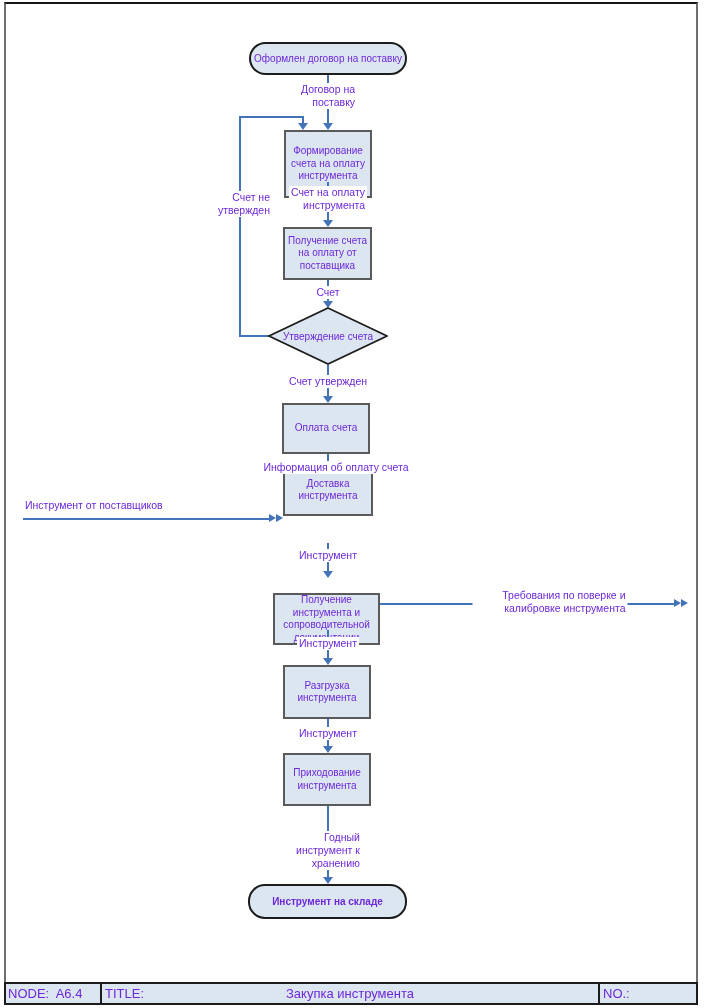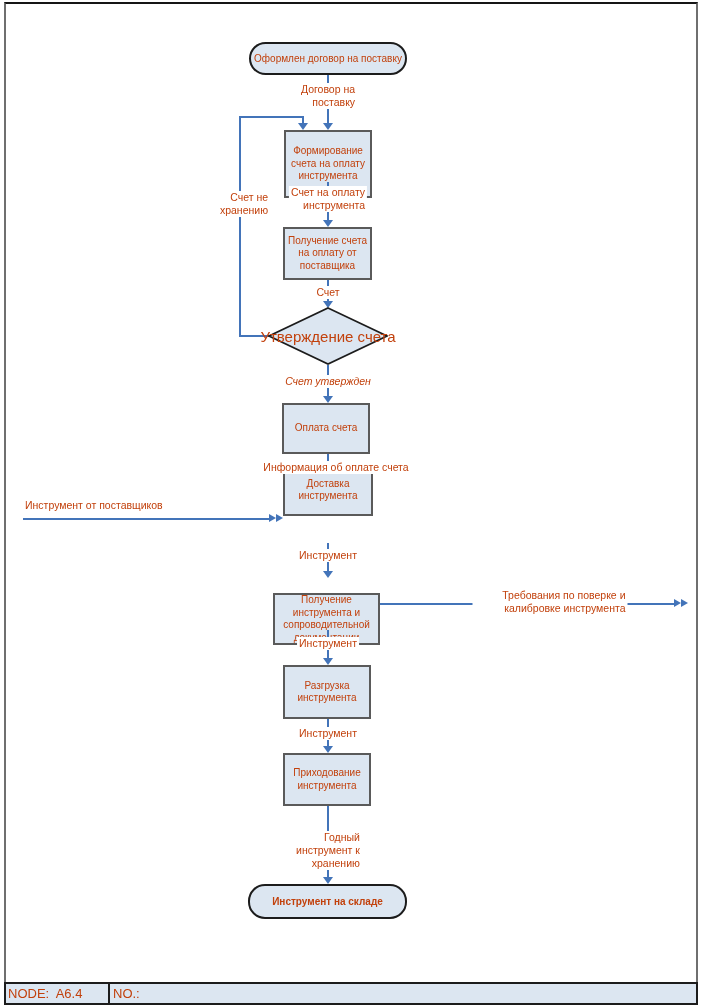--- a/index.html
+++ b/index.html
@@ -1,17 +1,17 @@
 <!DOCTYPE html>
 <html><head>
 <meta charset="utf-8">
 <style>
   html,body{margin:0;padding:0;background:#fff;}
   .stage{position:relative;width:705px;height:1008px;background:#ffffff;
-         font-family:"Liberation Sans",sans-serif;color:#c2410c;overflow:hidden;}
+         font-family:"Liberation Sans",sans-serif;color:#6d28d9;overflow:hidden;}
   .frame{position:absolute;left:4px;top:2px;width:694px;height:1003px;
          border:2px solid #6f6f6f;border-top-color:#151515;border-bottom-color:#151515;
          box-sizing:border-box;}
   
   .vline,.hline{position:absolute;background:#4374b9;}
   .vline{width:2px;}
   .hline{height:2px;}
   .ah-d{position:absolute;width:0;height:0;
         border-left:5px solid transparent;border-right:5px solid transparent;
         border-top:7px solid #4374b9;}
@@ -21,30 +21,30 @@
   
   .pbox{position:absolute;background:#dce6f1;border:2px solid #5a5a5a;box-sizing:border-box;
         display:flex;align-items:center;justify-content:center;text-align:center;
         font-size:10px;line-height:1.25;white-space:pre-line;}
   .term{position:absolute;background:#dce6f1;border:2px solid #1c1c1c;border-radius:17px;
         box-sizing:border-box;display:flex;align-items:center;justify-content:center;
         font-size:10px;white-space:nowrap;}
   .dwrap{position:absolute;left:268px;top:307px;width:120px;height:58px;}
   .dtext{position:absolute;left:268px;top:307px;width:120px;height:58px;
          display:flex;align-items:center;justify-content:center;
-         font-size:15px;white-space:nowrap;}
+         font-size:10px;white-space:nowrap;}
   
   .elabel{position:absolute;font-size:10.5px;line-height:1.25;text-align:right;
           white-space:pre-line;background:#ffffff;transform:translateX(-50%);padding:0 2px;}
   .elabel.noshift{transform:none;text-align:center;padding:0;}
   
   .footer{position:absolute;left:4px;top:982px;width:694px;height:23px;background:#dce6f1;
           border:2px solid #1c1c1c;box-sizing:border-box;display:flex;font-size:13px;}
   .fcell{display:flex;align-items:center;white-space:pre;box-sizing:border-box;height:100%;}
-  .fc1{width:104px;border-right:2px solid #1c1c1c;padding-left:2px;}
+  .fc1{width:96px;border-right:2px solid #1c1c1c;padding-left:2px;}
   .fc2{width:498px;border-right:2px solid #1c1c1c;position:relative;justify-content:center;}
   .fc2 .tlabel{position:absolute;left:3px;top:0;height:100%;display:flex;align-items:center;}
   .fc3{flex:1;padding-left:3px;}
 </style>
 </head>
 <body>
 
 <div class="stage">
   <div class="frame"></div>
 
@@ -141,33 +141,37 @@
   <div class="term" style="left:248px;top:884px;width:159px;height:35px;font-weight:bold;">
     <span>Инструмент на складе</span>
   </div>
 
   <div class="elabel" style="left:328px;top:83px;">Договор на
 поставку</div>
   <div class="elabel" style="left:328px;top:186px;">Счет на оплату
 инструмента</div>
   <div class="elabel" style="left:328px;top:286px;">Счет</div>
   <div class="elabel" style="left:244px;top:191px;">Счет не
-хранению</div>
-  <div class="elabel" style="left:328px;top:375px;font-style:italic;">Счет утвержден</div>
-  <div class="elabel" style="left:336px;top:461px;">Информация об оплате счета</div>
+утвержден</div>
+  <div class="elabel" style="left:328px;top:375px;">Счет утвержден</div>
+  <div class="elabel" style="left:336px;top:461px;">Информация об оплату счета</div>
   <div class="elabel noshift" style="left:25px;top:499px;">Инструмент от поставщиков</div>
   <div class="elabel" style="left:328px;top:549px;">Инструмент</div>
   <div class="elabel" style="left:550px;top:589px;">Требования по поверке и калибровке инструмента</div>
   <div class="elabel" style="left:328px;top:637px;">Инструмент</div>
   <div class="elabel" style="left:328px;top:727px;">Инструмент</div>
   <div class="elabel" style="left:328px;top:831px;">Годный
 инструмент к
 хранению</div>
 
   <div class="footer">
     <div class="fcell fc1">
       <span>NODE:  A6.4</span>
     </div>
+    <div class="fcell fc2">
+      <span class="tlabel">TITLE:</span>
+      <span>Закупка инструмента</span>
+    </div>
     <div class="fcell fc3">
       <span>NO.:</span>
     </div>
   </div>
 </div>
 
 </body></html>

